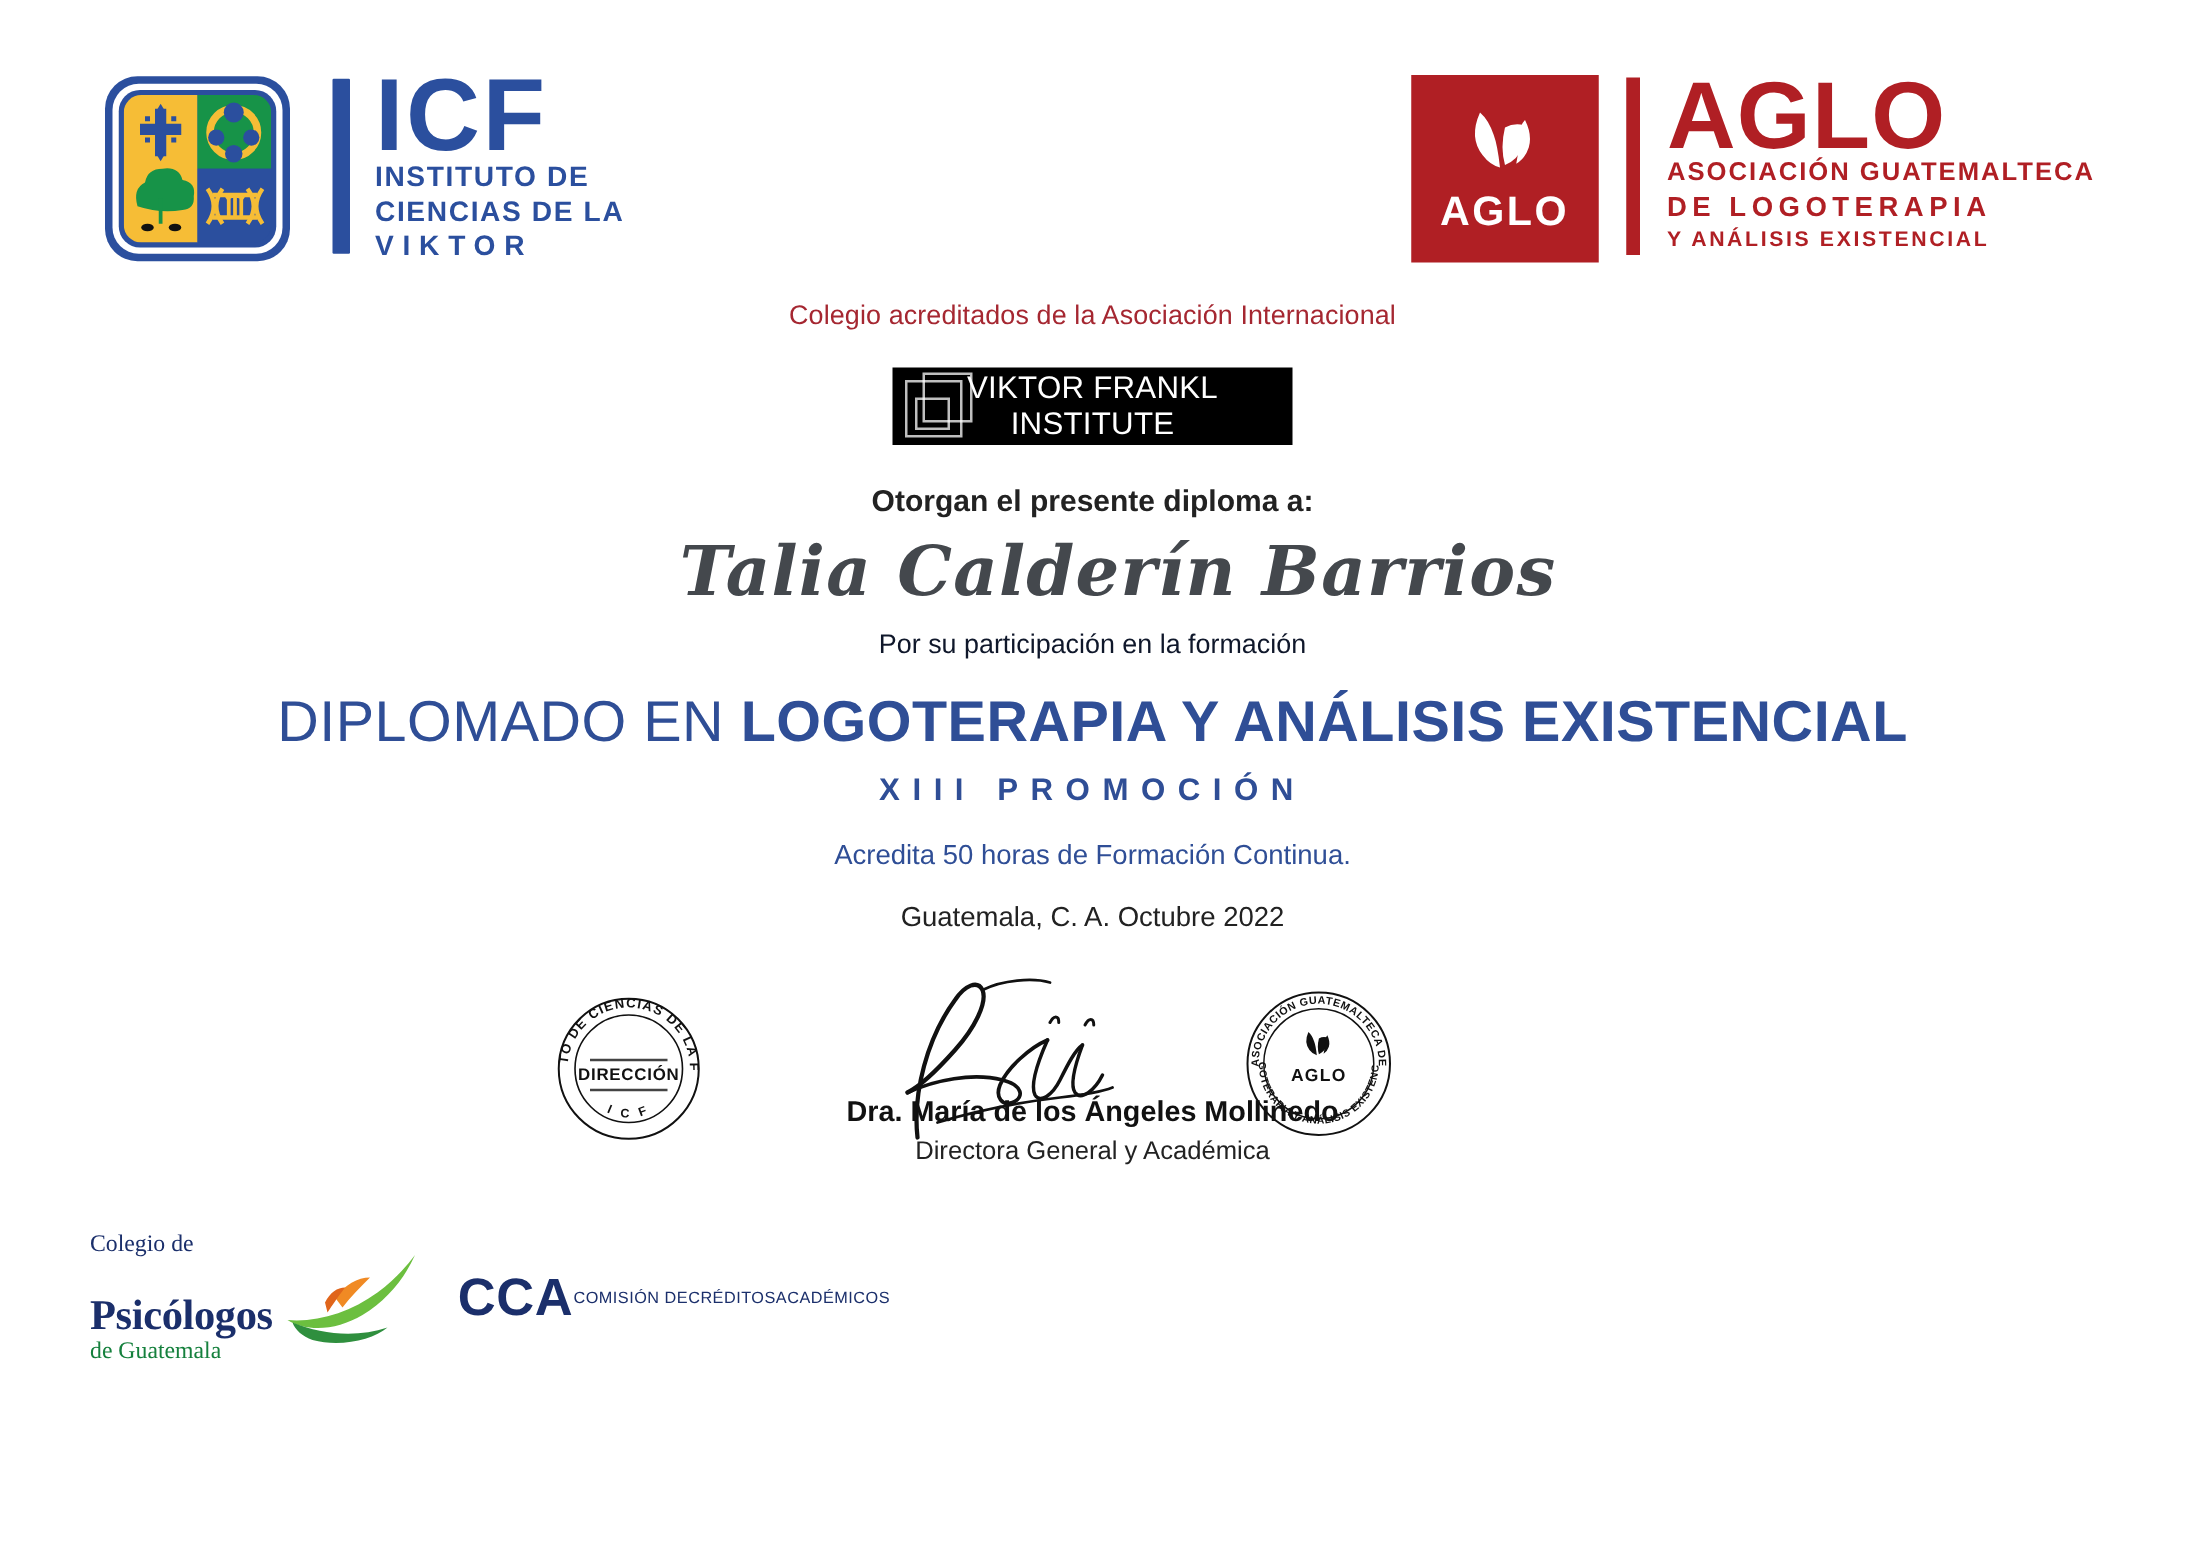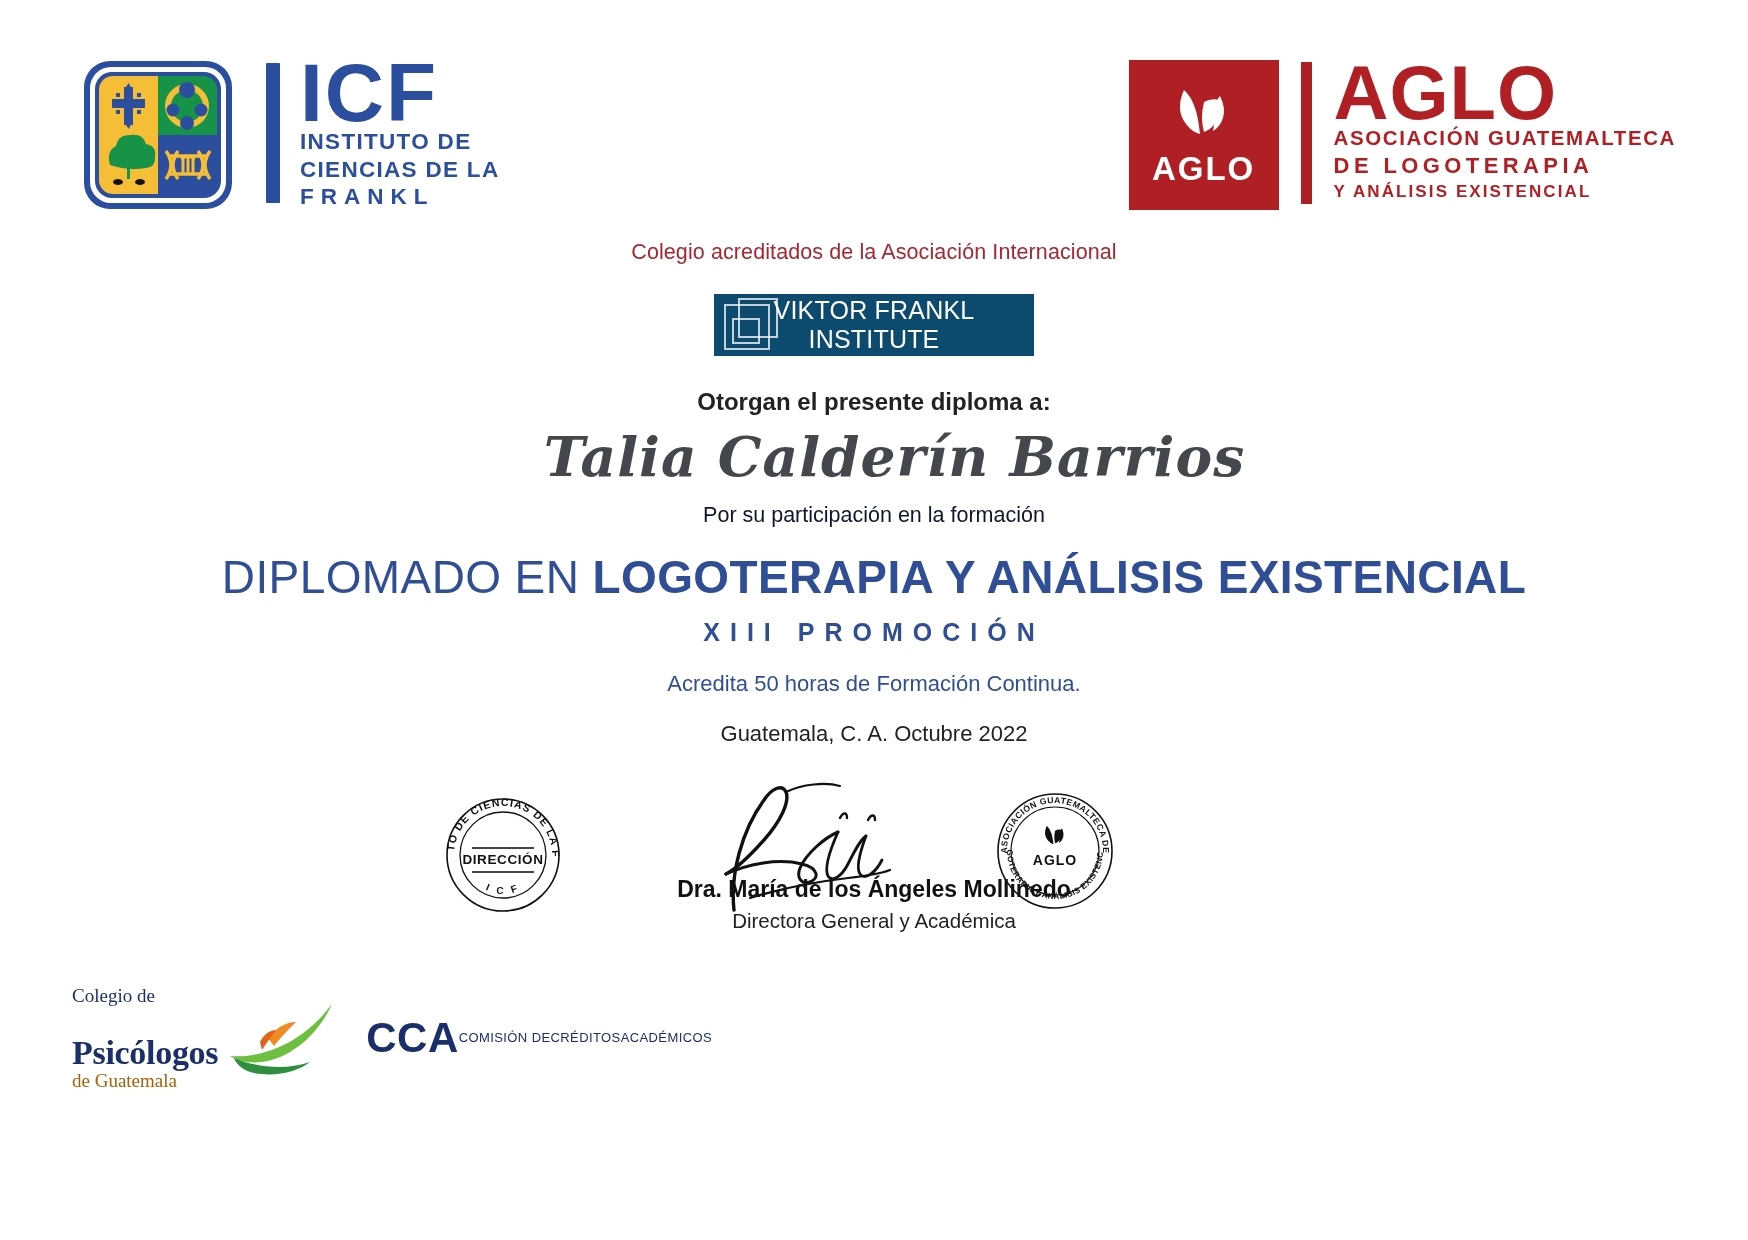--- a/index.html
+++ b/index.html
@@ -31,21 +31,21 @@
   .aglo-big{font-size:76px;line-height:.86;font-weight:bold;color:#b01f24;letter-spacing:1px;}
   .aglo-sub{color:#b01f24;font-weight:bold;line-height:1.3;}
   .aglo-sub .s1{font-size:20.5px;letter-spacing:1.6px;}
   .aglo-sub .s2{font-size:22px;letter-spacing:4.4px;}
   .aglo-sub .s3{font-size:17px;letter-spacing:2.1px;}
 
   
   .center-col{position:absolute;left:0;right:0;top:240px;text-align:center;}
   .miembros{font-size:21.5px;color:#a52731;letter-spacing:.1px;}
   .vfi-wrap{margin-top:29px;display:flex;justify-content:center;}
-  .vfi{width:320px;height:62px;background:#0c4a6e;position:relative;overflow:hidden;}
+  .vfi{width:320px;height:62px;background:#000000;position:relative;overflow:hidden;}
   .vfi .sq{position:absolute;border:2px solid rgba(255,255,255,.75);}
   .vfi .s1{width:42px;height:42px;left:10px;top:10px;}
   .vfi .s2{width:36px;height:36px;left:24px;top:4px;}
   .vfi .s3{width:24px;height:22px;left:18px;top:24px;}
   .vfi .vtxt{position:absolute;left:0;right:0;top:50%;transform:translateY(-50%);
       text-align:center;color:#fff;font-size:25px;letter-spacing:.2px;}
 
   .otorgan{margin-top:32px;font-size:24px;color:#222;font-weight:bold;}
   .recipient{margin-top:8px;font-size:55px;color:#44484d;
       font-family:"DejaVu Serif",serif;font-style:italic;font-weight:bold;letter-spacing:1px;padding-left:41px;}
@@ -67,21 +67,21 @@
   .signer{position:absolute;left:0;right:0;top:98px;text-align:center;}
   .signer .nm{font-size:23px;font-weight:bold;color:#111;}
   .signer .role{margin-top:6px;font-size:20.5px;color:#222;}
 
   
   .footer{position:absolute;left:72px;bottom:150px;display:flex;align-items:center;gap:22px;}
   .psico{display:flex;align-items:center;gap:6px;}
   .psico-txt{line-height:1.02;text-align:left;}
   .psico-txt .p1{font-family:"Liberation Serif",serif;font-size:19px;color:#1b2f6b;}
   .psico-txt .p2{font-family:"Liberation Serif",serif;font-size:34px;color:#1b2f6b;font-weight:bold;letter-spacing:-.3px;margin-top:31px;}
-  .psico-txt .p3{font-family:"Liberation Serif",serif;font-size:19px;color:#a16207;}
+  .psico-txt .p3{font-family:"Liberation Serif",serif;font-size:19px;color:#15803d;}
   .cca{display:flex;flex-direction:row;align-items:center;line-height:1.06;}
   .cca .c1{font-size:42px;font-weight:bold;color:#1b2f6b;letter-spacing:.5px;}
   .cca .c2{font-size:13px;color:#1b2f6b;letter-spacing:.4px;}
 </style>
 </head>
 <body>
 
 <div class="page">
 
   <div class="hdr-icf">
@@ -141,21 +141,21 @@
         </g>
       </svg>
     </div>
     <div class="icf-type">
       <div class="icf-bar"></div>
       <div class="icf-words">
         <div class="icf-big">ICF</div>
         <div class="icf-sub">
           <div class="l1">INSTITUTO DE</div>
           <div class="l2">CIENCIAS DE LA</div>
-          <div class="l3">FRANKL</div>
+          <div class="l3">VIKTOR</div>
         </div>
       </div>
     </div>
   </div>
 
   <div class="hdr-aglo">
     <div class="aglo-mark">
       <svg class="tulip" width="72" height="62" viewBox="0 0 72 62">
         <path d="M16 4 q-9 20 2 34 q6 8 14 10 q-2 -18 -5 -26 q-4 -12 -11 -18z" fill="#ffffff"></path>
         <path d="M36 16 q-4 16 0 30 q10 -4 14 -14 q3 -8 1 -18 q-8 -2 -15 2z" fill="#ffffff"></path>

